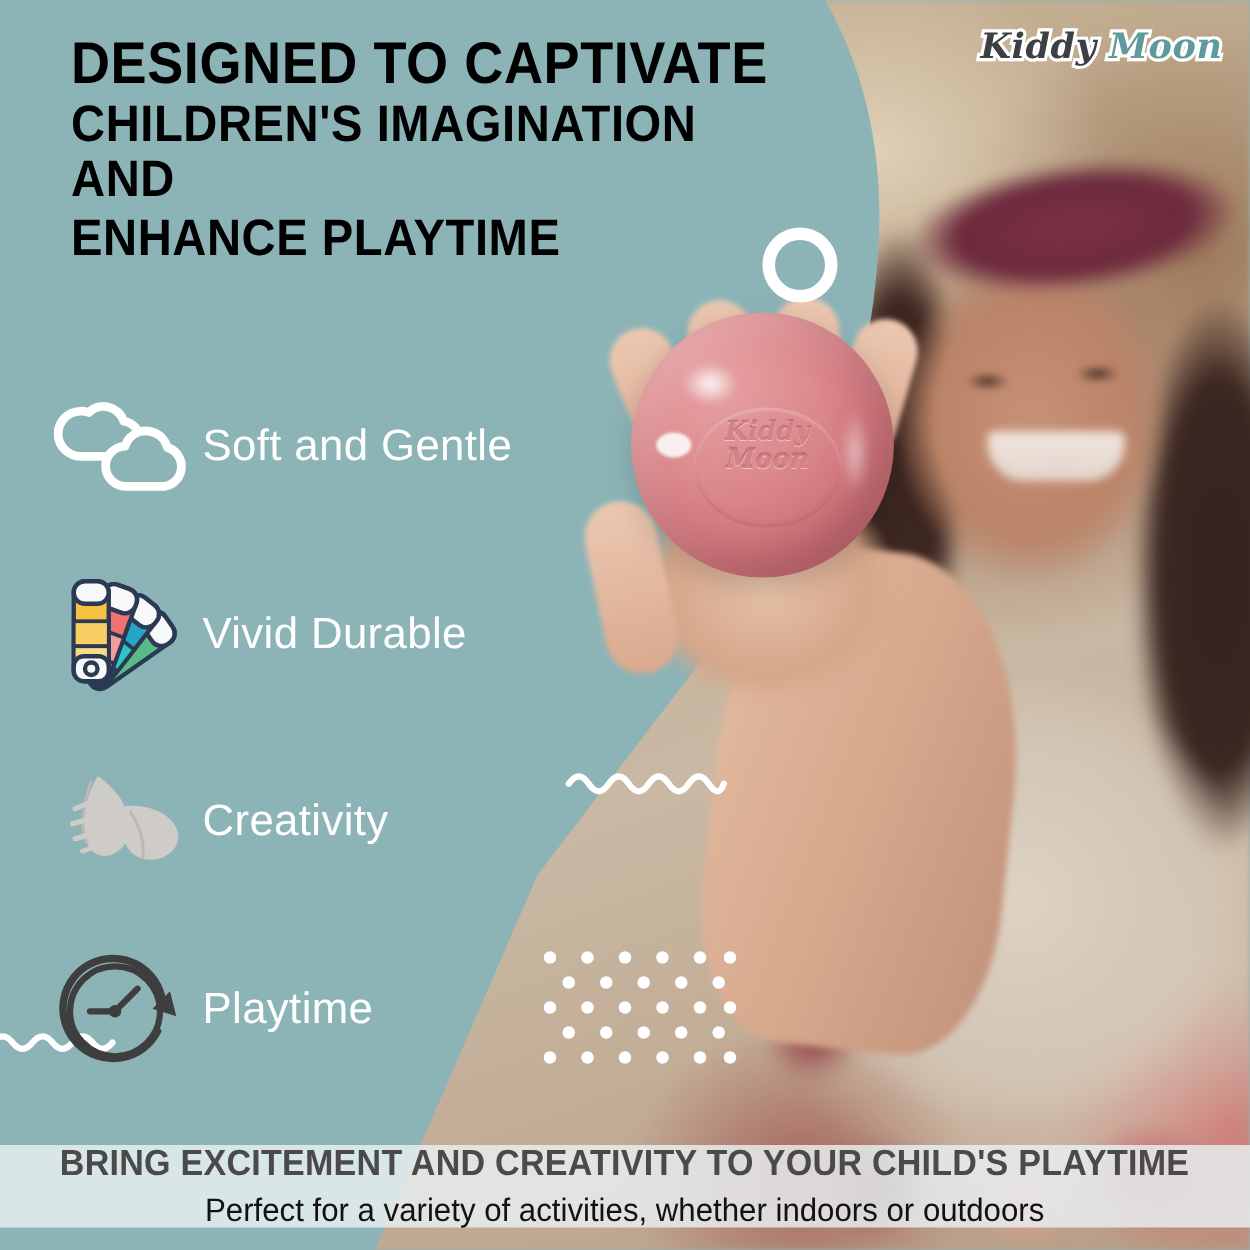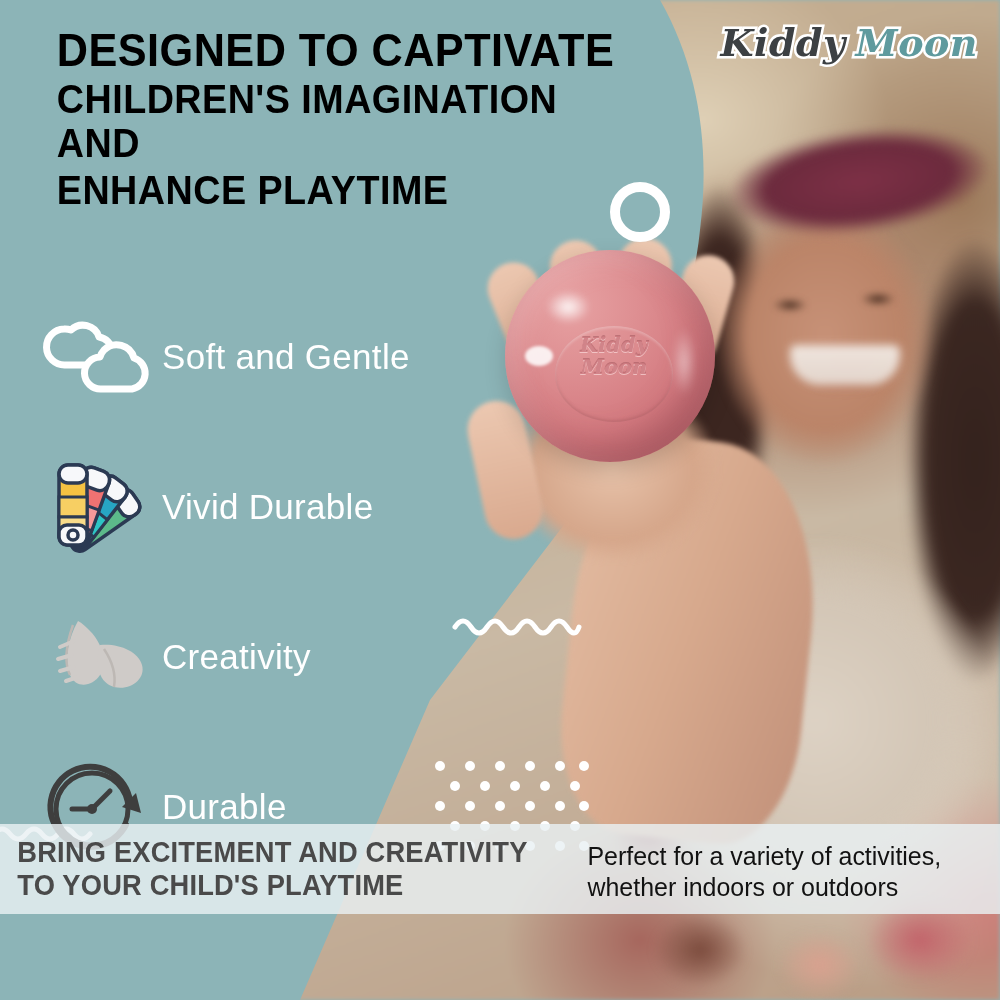--- a/index.html
+++ b/index.html
@@ -189,40 +189,40 @@
   .ring{
     position:absolute;left:610px;top:182px;width:40px;height:40px;
     border:10px solid #fff;border-radius:50%;
   }
   .wave-mid{position:absolute;left:452px;top:612px;}
   .wave-bl{position:absolute;left:-8px;top:820px;}
   .dots{position:absolute;left:434px;top:760px;}
 
   
   .banner{
-    position:absolute;left:0;right:0;top:824px;height:90px;
+    position:absolute;left:0;right:0;top:916px;height:66px;
     background:rgba(233,240,243,.82);
-    display:flex;flex-direction:row;align-items:center;justify-content:center;
+    display:flex;flex-direction:column;align-items:center;justify-content:center;
   }
   .banner-title{
     color:#4a4a4a;font-weight:700;font-size:29px;letter-spacing:.2px;
     font-family:"Liberation Sans Narrow","Liberation Sans",sans-serif;
     text-transform:uppercase;transform:scaleX(.94);
   }
   .banner-sub{
     color:#121212;font-size:26px;margin-top:5px;
     font-family:"Liberation Sans",sans-serif;font-weight:400;
     transform:scaleX(.96);
   }
 
   
   .logo{
     position:absolute;right:22px;top:20px;
     font-family:"DejaVu Serif",serif;font-style:italic;font-weight:700;
-    font-size:38px;letter-spacing:.5px;white-space:nowrap;
+    font-size:28px;letter-spacing:.5px;white-space:nowrap;
   }
   .logo span{ -webkit-text-stroke:5px #ffffff; paint-order:stroke fill; }
   .logo .k{color:#3c4043;}
   .logo .m{color:#5f9a9e;margin-left:10px;}
 </style>
 </head>
 <body>
 
 <div id="poster">
 
@@ -380,21 +380,21 @@
       <div class="f-icon">
         <svg width="104" height="100" viewBox="0 0 104 100">
           <circle cx="48" cy="52" r="36" fill="none" stroke="#3e3e3e" stroke-width="5"></circle>
           <path d="M86,44 A40,40 0 1 0 82,68" fill="none" stroke="#3e3e3e" stroke-width="6" stroke-linecap="round"></path>
           <polygon points="92,36 97,56 78,50" fill="#3e3e3e"></polygon>
           <path d="M48,52 L66,34" fill="none" stroke="#3e3e3e" stroke-width="5" stroke-linecap="round"></path>
           <path d="M48,52 L28,52" fill="none" stroke="#3e3e3e" stroke-width="5" stroke-linecap="round"></path>
           <circle cx="48" cy="52" r="5" fill="#3e3e3e"></circle>
         </svg>
       </div>
-      <div class="f-label">Durable</div>
+      <div class="f-label">Playtime</div>
     </div>
 
   </div>
 
   <div class="banner">
     <div class="banner-title">Bring Excitement and Creativity to Your Child's Playtime</div>
     <div class="banner-sub">Perfect for a variety of activities, whether indoors or outdoors</div>
   </div>
 
   <div class="logo">

